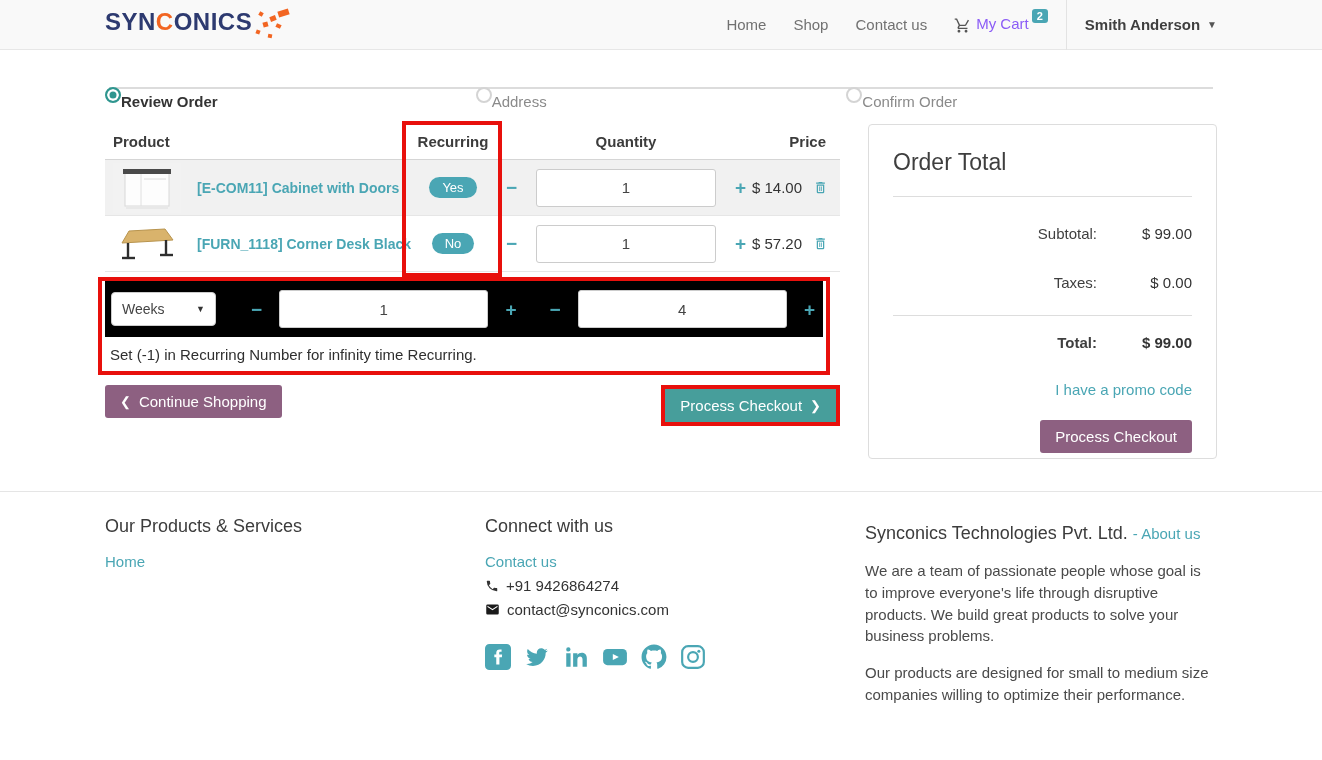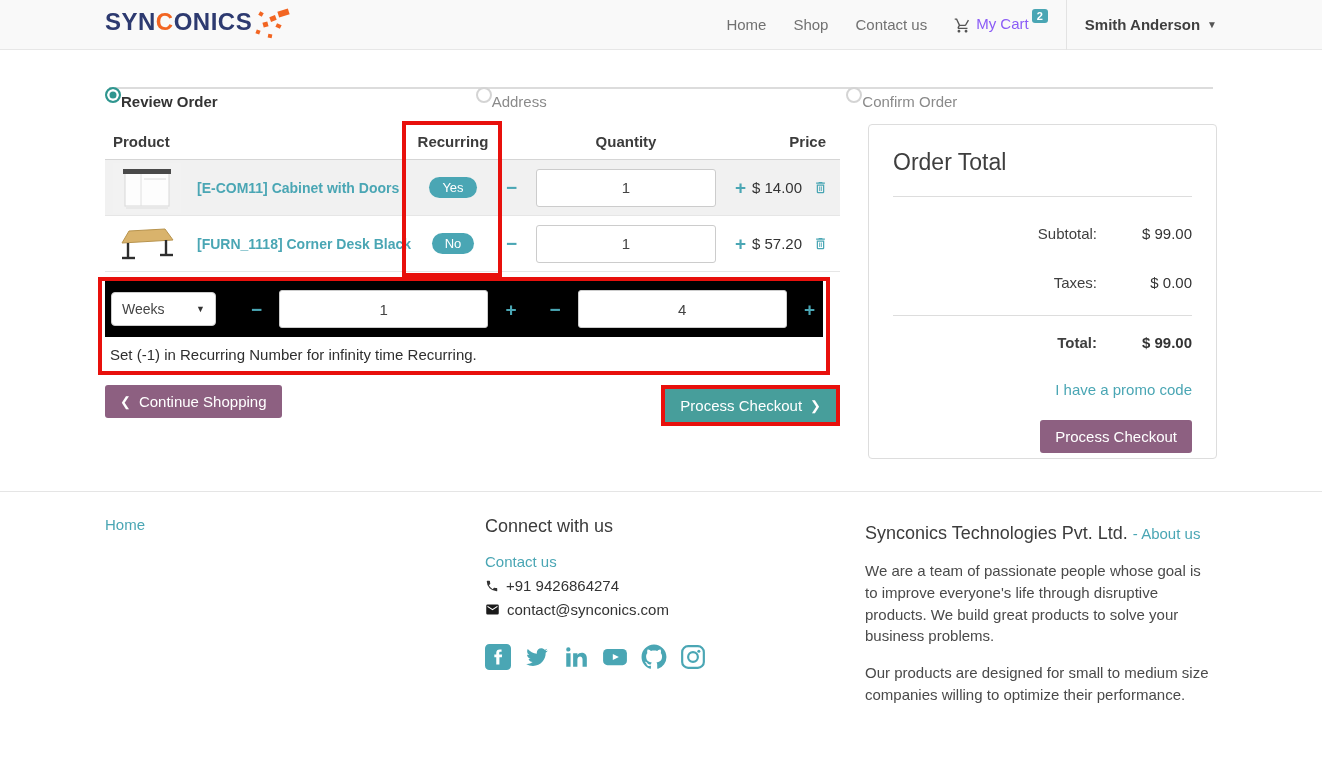--- a/index.html
+++ b/index.html
@@ -292,20 +292,21 @@
       <div class="promo-link">I have a promo code</div>
       <div class="order-btn-row">
         <button class="btn btn-purple">Process Checkout</button>
       </div>
     </div>
   </div>
 
   <div class="footer">
     <div class="footer-cols">
       <div class="fcol-1">
+        <h3 class="f-head">Our Products &amp; Services</h3>
         <span class="f-link">Home</span>
       </div>
       <div class="fcol-2">
         <h3 class="f-head">Connect with us</h3>
         <span class="f-link">Contact us</span>
         <div class="f-contact">
           <svg viewBox="0 0 24 24" width="14" height="14">
               <path fill="#333" d="M6.62 10.79a15 15 0 0 0 6.59 6.59l2.2-2.2a1 1 0 0 1 1-.25 11.4 11.4 0 0 0 3.58.57 1 1 0 0 1 1 1V20a1 1 0 0 1-1 1A17 17 0 0 1 3 4a1 1 0 0 1 1-1h3.5a1 1 0 0 1 1 1 11.4 11.4 0 0 0 .57 3.57 1 1 0 0 1-.25 1z"></path>
             </svg>
           <span>+91 9426864274</span>

